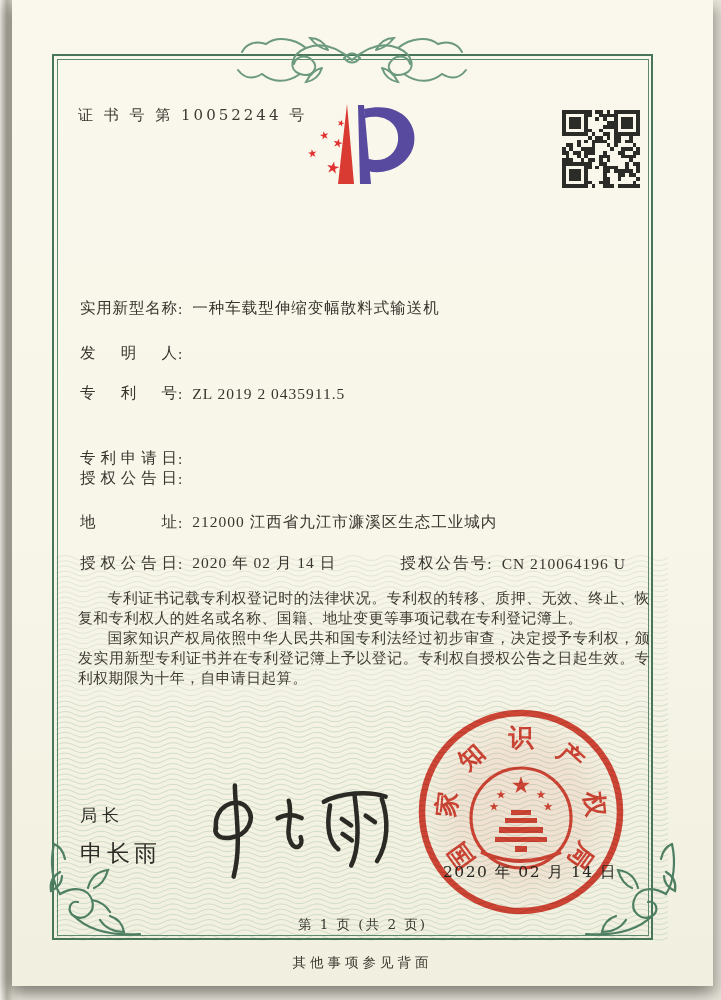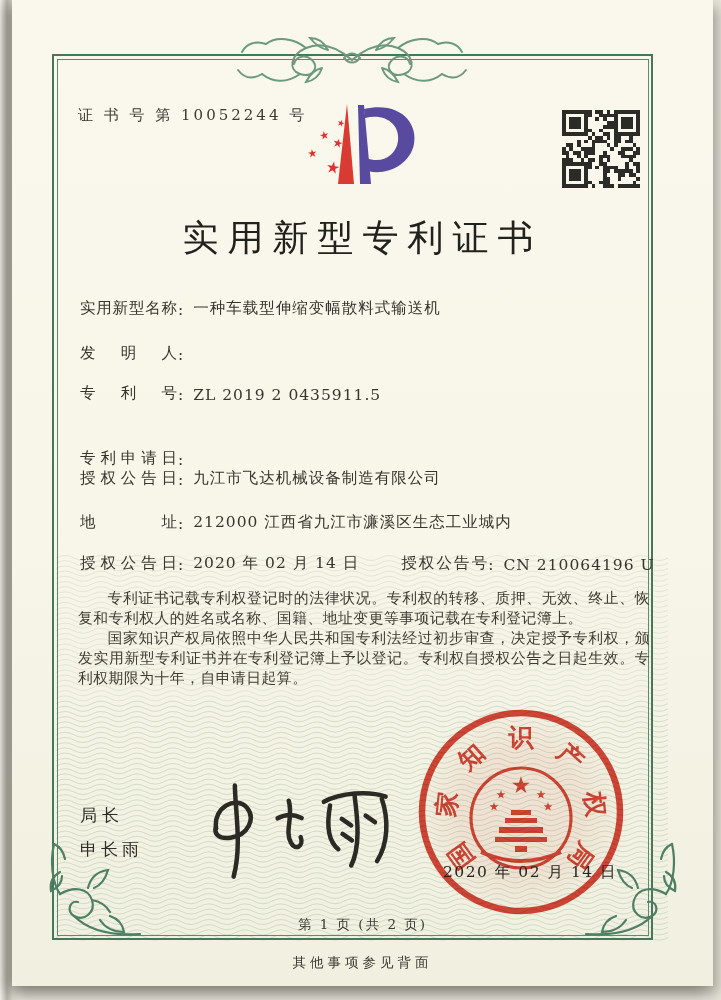--- a/index.html
+++ b/index.html
@@ -21,37 +21,37 @@
 
   .logo { left:262px; top:96px; }
   .qr { left:550px; top:110px; width:78px; height:78px; display:grid;
         grid-template-columns:repeat(21,1fr); grid-template-rows:repeat(21,1fr); }
   .qr div { background:#2b2b28; }
 
   .title { left:0; right:0; top:214px; text-align:center; font-size:36px;
            letter-spacing:9px; color:#21211d; font-weight:500; }
 
   .fields { position:absolute; left:68px; top:0; width:560px; font-size:15.5px; color:#37352e; }
-  .f-row { position:absolute; white-space:nowrap; display:flex; align-items:flex-end; }
+  .f-row { position:absolute; white-space:nowrap; display:flex; align-items:center;font-family:Liberation Serif, serif; }
   .f-row:nth-child(1){top:298px;} .f-row:nth-child(2){top:343px;}
   .f-row:nth-child(3){top:383px;} .f-row:nth-child(4){top:448px;}
   .f-row:nth-child(5){top:468px;} .f-row:nth-child(6){top:512px;}
   .f-row:nth-child(7){top:553px;}
   .f-label { display:inline-block; width:97px; text-align:justify; text-align-last:justify; }
   .f-colon { margin:0 10px 0 1px; }
   .f-value { letter-spacing:1px; }
   .f-value.w-fixed { display:inline-block; width:208px; }
   .f-label2 { display:inline-block; width:86px; text-align:justify; text-align-last:justify; }
 
   .body-text { position:absolute; left:66px; top:588px; width:572px; font-size:14.8px;
                line-height:20px; color:#3e3b33; text-align:justify; letter-spacing:.5px; }
   .body-text p { text-indent:2em; }
 
   .commissioner { left:68px; top:804px; font-size:17px; letter-spacing:5px; color:#2e2c26; }
-  .commissioner-name { left:68px; top:838px; font-size:17px; letter-spacing:4px; color:#2e2c26; }
+  .commissioner-name { left:68px; top:838px; font-size:23px; letter-spacing:4px; color:#2e2c26; }
   .signature { left:178px; top:772px; transform:rotate(-3deg); }
 
   .seal { left:403px; top:706px; width:212px; height:212px; mix-blend-mode:multiply;
           background:radial-gradient(circle, rgba(225,90,70,.10) 40%, transparent 72%); }
   .seal text { font-family:"DejaVu Serif",serif; font-weight:bold; }
   .seal-date { left:431px; top:862px; font-size:15.5px; letter-spacing:1.5px; color:#26251f; z-index:5; }
 
   .page-info { left:0; right:0; top:916px; text-align:center; font-size:13.5px;
                letter-spacing:2px; color:#3a382f; }
   .back-note { left:0; right:0; top:954px; text-align:center; font-size:13.5px;
@@ -429,21 +429,20 @@
         <div style="grid-area: 21 / 13;"></div>
         <div style="grid-area: 21 / 14;"></div>
         <div style="grid-area: 21 / 16;"></div>
         <div style="grid-area: 21 / 17;"></div>
         <div style="grid-area: 21 / 18;"></div>
         <div style="grid-area: 21 / 19;"></div>
         <div style="grid-area: 21 / 20;"></div>
         <div style="grid-area: 21 / 21;"></div>
       </div>
 
-  <div class="abs title">实用新型专利证书</div>
 
   <div class="fields">
     <div class="f-row">
       <span class="f-label">实用新型名称</span>
           <span class="f-colon">:</span>
           <span class="f-value">一种车载型伸缩变幅散料式输送机</span>
     </div>
     <div class="f-row">
       <span class="f-label">发明人</span>
           <span class="f-colon">:</span>
@@ -453,21 +452,20 @@
           <span class="f-colon">:</span>
           <span class="f-value">ZL 2019 2 0435911.5</span>
     </div>
     <div class="f-row">
       <span class="f-label">专利申请日</span>
           <span class="f-colon">:</span>
     </div>
     <div class="f-row">
       <span class="f-label">授权公告日</span>
           <span class="f-colon">:</span>
-          <span class="f-value">九江市飞达机械设备制造有限公司</span>
     </div>
     <div class="f-row">
       <span class="f-label">地址</span>
           <span class="f-colon">:</span>
           <span class="f-value">212000 江西省九江市濂溪区生态工业城内</span>
     </div>
     <div class="f-row">
       <span class="f-label">授权公告日</span>
           <span class="f-colon">:</span>
           <span class="f-value w-fixed">2020 年 02 月 14 日</span>

